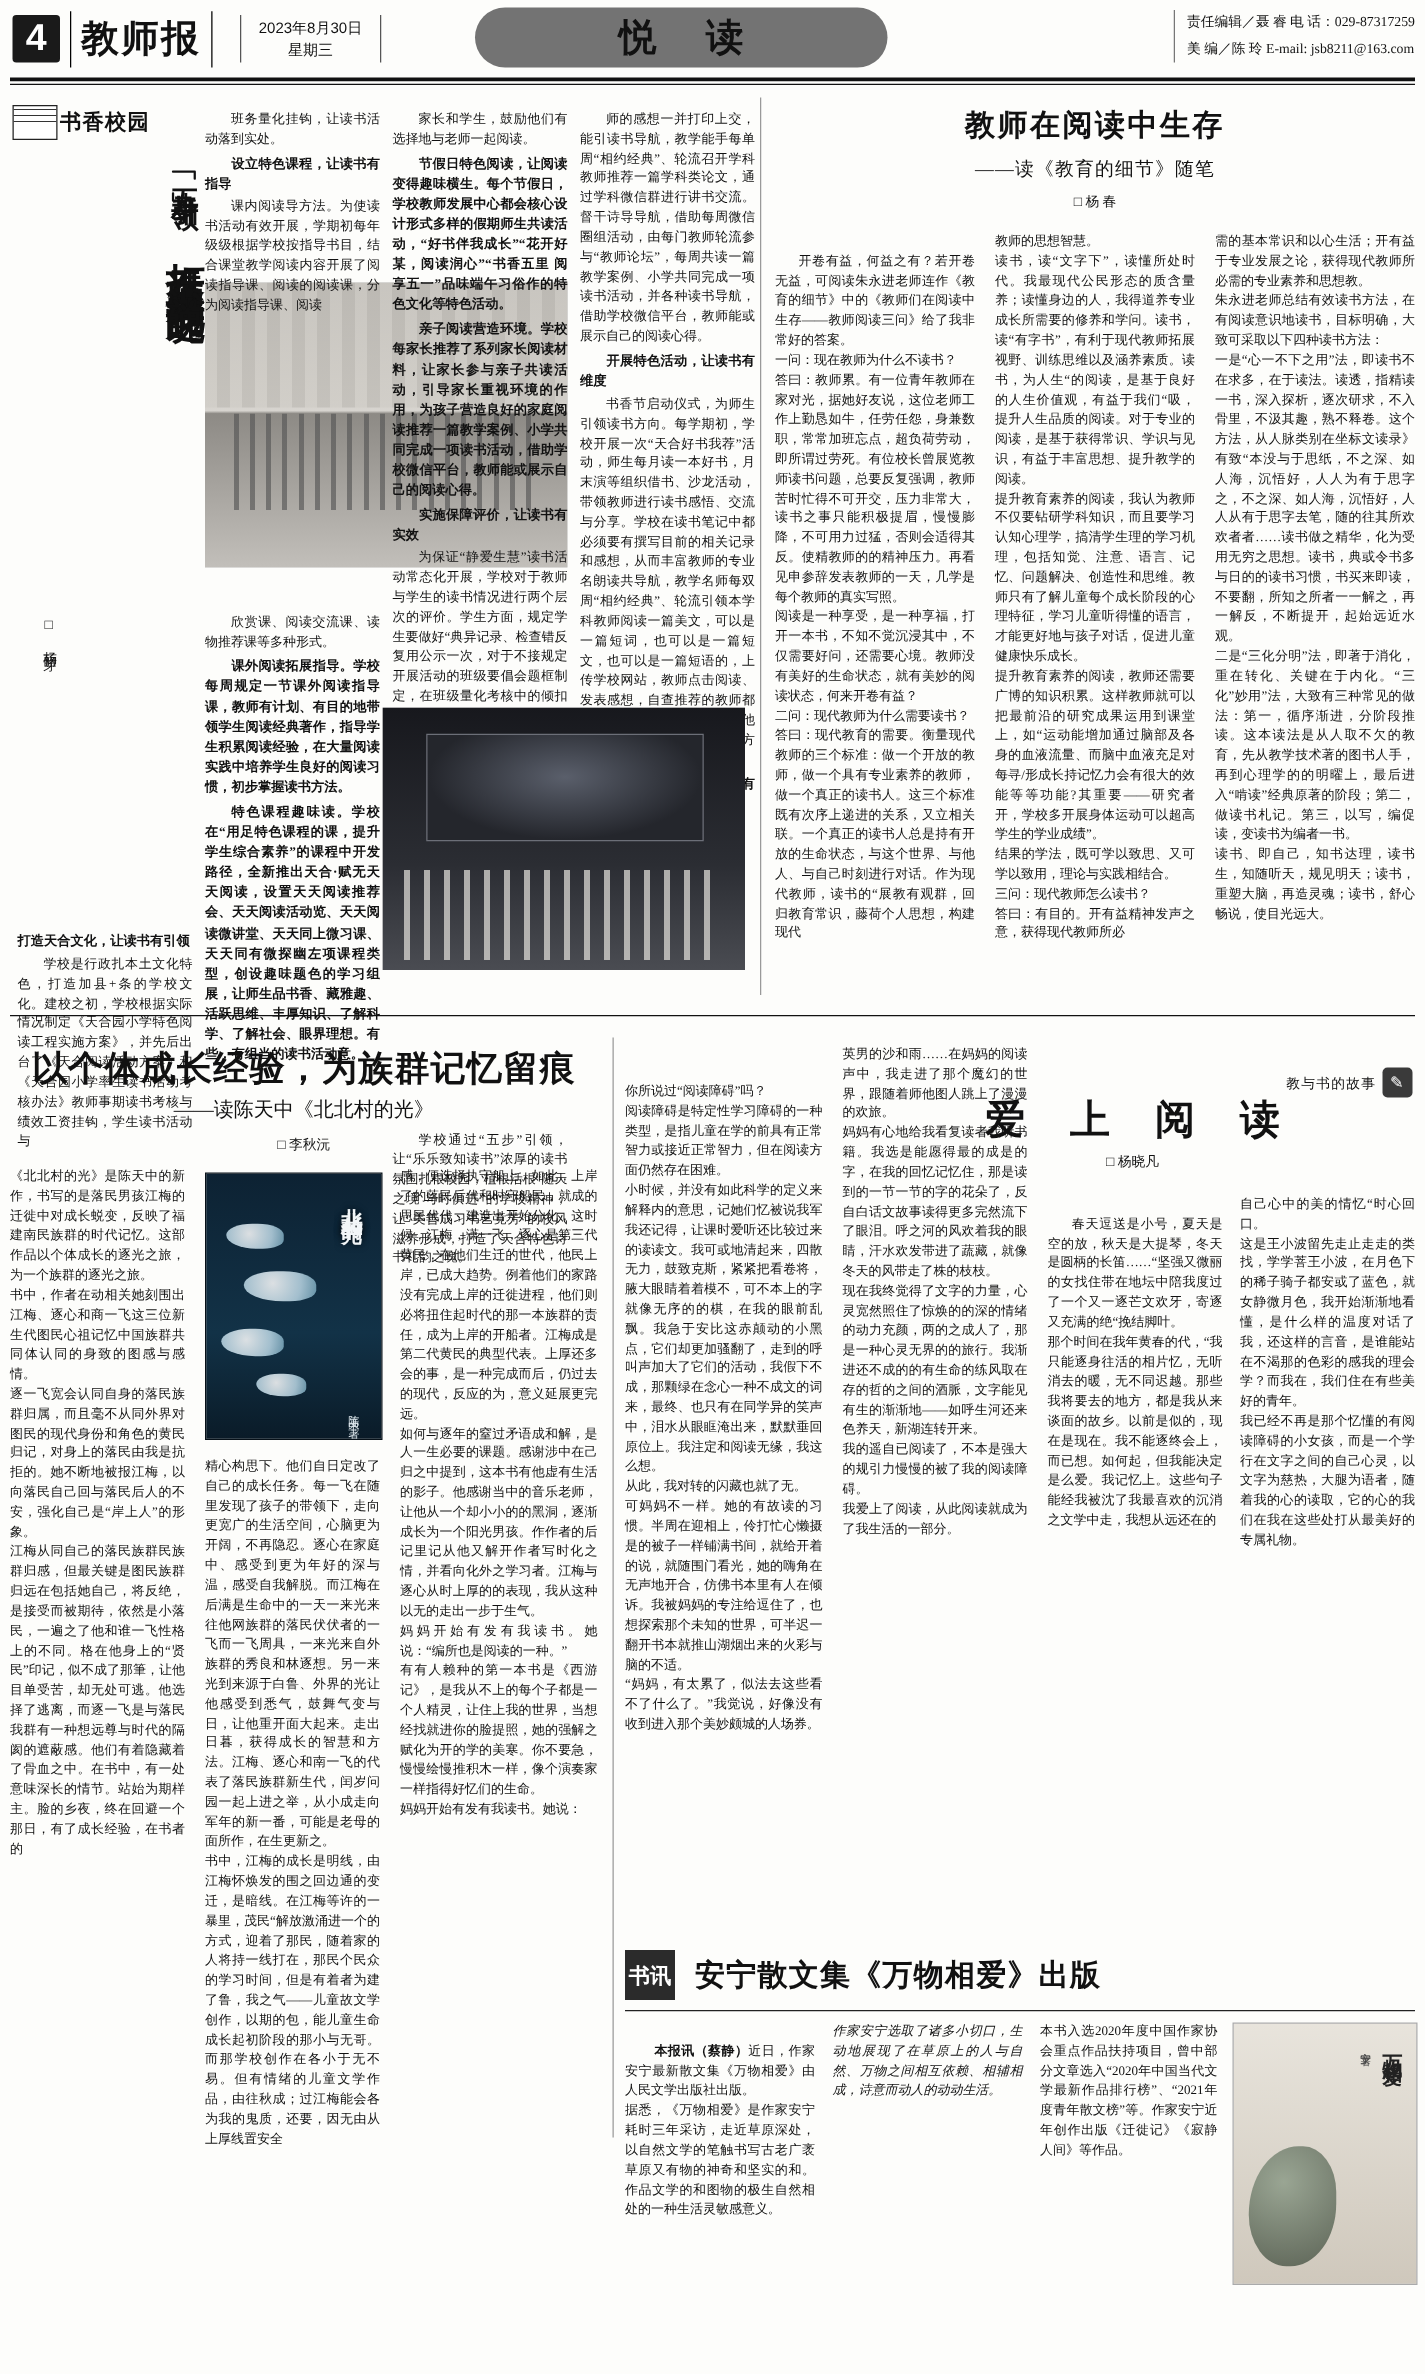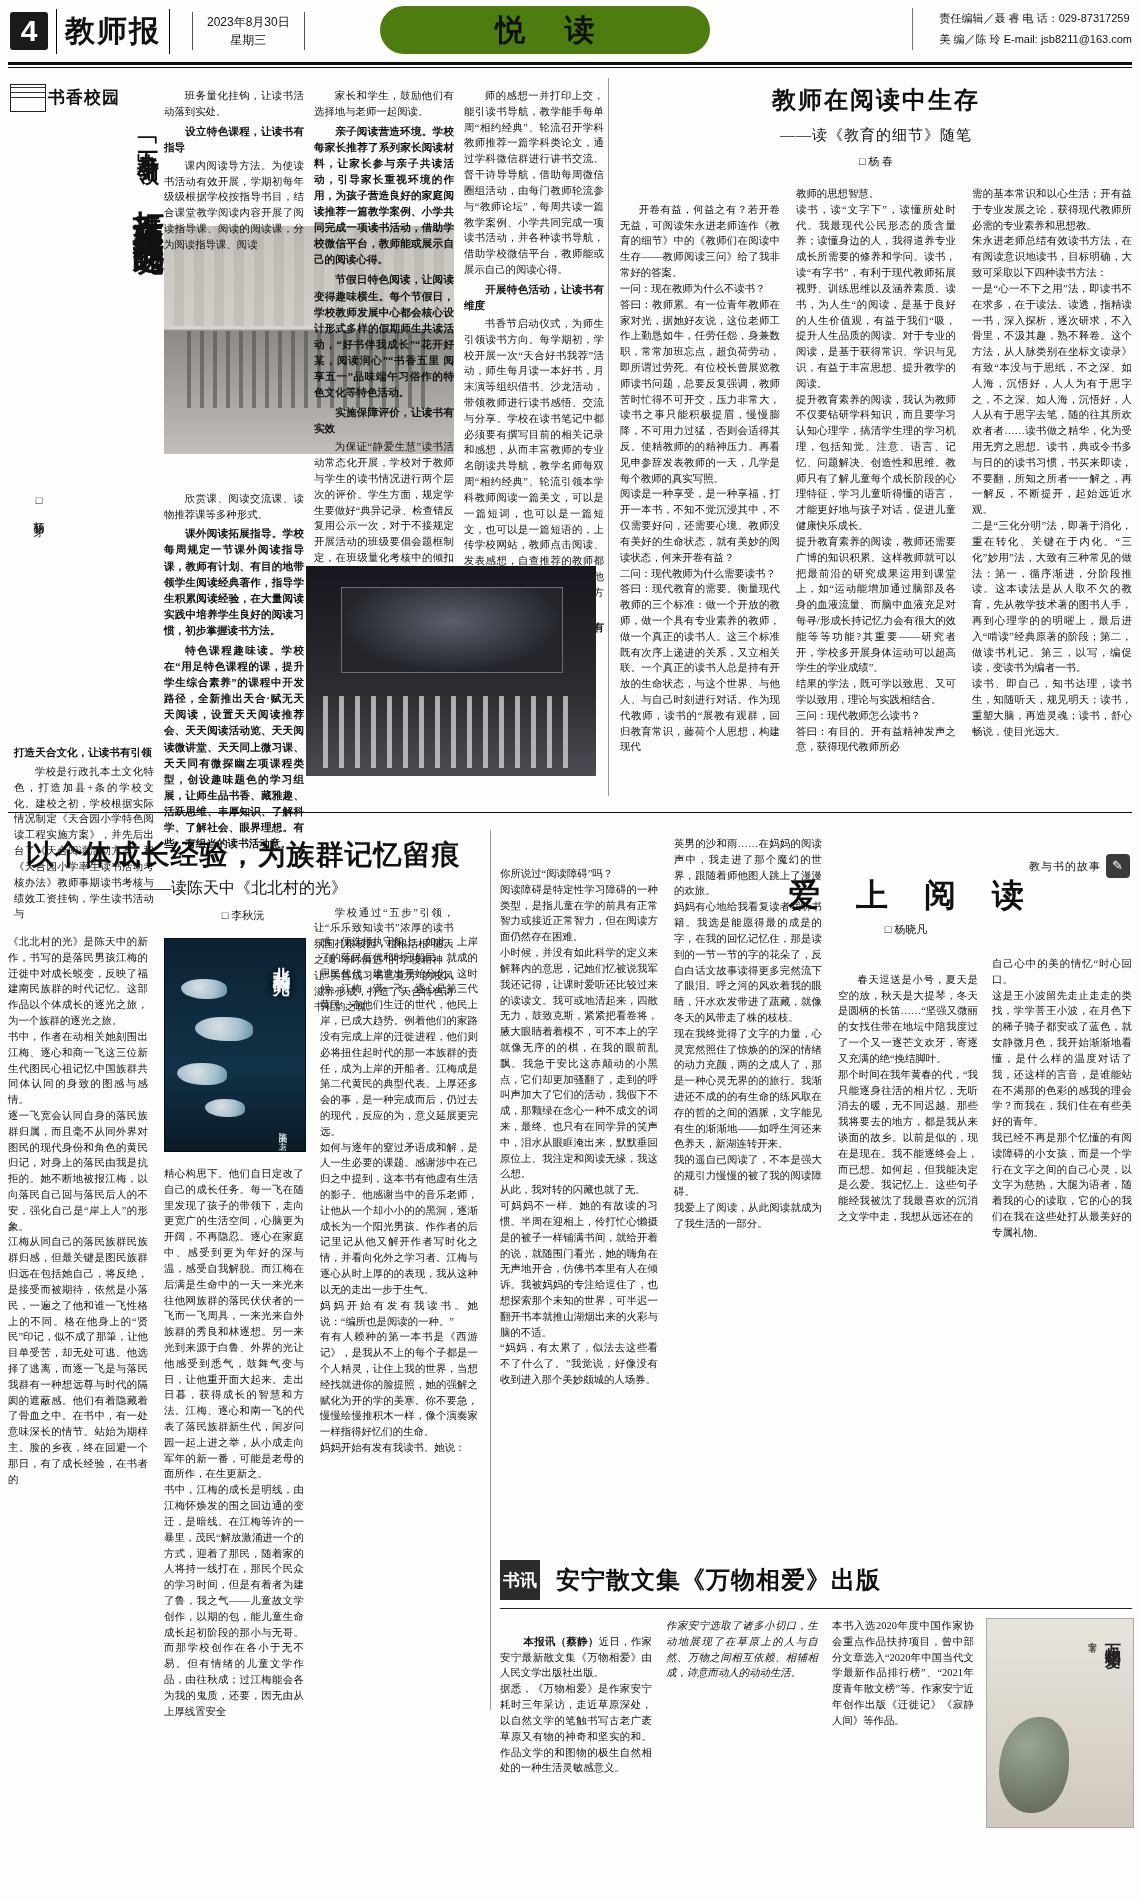--- a/index.html
+++ b/index.html
@@ -28,30 +28,30 @@
     font-size:30px;letter-spacing:2px;
     border-left:1px solid #000;border-right:1px solid #000;padding:2px 8px;
   }
   .date-box{
     margin-left:22px;text-align:center;font-size:12px;line-height:1.5;
     font-family:"Liberation Sans",sans-serif;
     border-left:1px solid #555;border-right:1px solid #555;padding:1px 14px;
   }
   .section-title-wrap{
     position:absolute;left:380px;top:6px;width:330px;height:48px;
-    background:#4d7c0f;border-radius:24px;
+    background:#737373;border-radius:24px;
     display:flex;align-items:center;justify-content:center;
   }
   .section-title{
     font-size:30px;font-weight:bold;letter-spacing:16px;text-indent:16px;
   }
   .editors{
     position:absolute;right:8px;top:8px;font-size:11px;line-height:1.9;
-    font-family:Liberation Sans, sans-serif;text-align:left;
-    border-left:1px solid #777;padding-left:26px;
+    font-family:Liberation Serif, serif;text-align:left;
+    border-left:1px solid #777;padding-left:10px;
   }
   .rule-thick{position:absolute;left:8px;top:62px;width:1124px;height:3px;background:#111;}
   .rule-thin{position:absolute;left:8px;top:67px;width:1124px;height:1px;background:#111;}
 
   
   .col-text{
     font-size:10.4px;line-height:1.52;text-align:justify;
     text-justify:inter-ideograph;
   }
   .col-text p{margin:0 0 2px 0;text-indent:2em;}
@@ -252,22 +252,22 @@
       <div class="sub-h">设立特色课程，让读书有指导</div>
       <p>课内阅读导方法。为使读书活动有效开展，学期初每年级级根据学校按指导书目，结合课堂教学阅读内容开展了阅读指导课、阅读的阅读课，分为阅读指导课、阅读</p>
       <div style="height:236px"></div>
       <p>欣赏课、阅读交流课、读物推荐课等多种形式。</p>
       <div class="sub-h">课外阅读拓展指导。学校每周规定一节课外阅读指导课，教师有计划、有目的地带领学生阅读经典著作，指导学生积累阅读经验，在大量阅读实践中培养学生良好的阅读习惯，初步掌握读书方法。</div>
       <div class="sub-h">特色课程趣味读。学校在“用足特色课程的课，提升学生综合素养”的课程中开发路径，全新推出天合·赋无天天阅读，设置天天阅读推荐会、天天阅读活动览、天天阅读微讲堂、天天同上微习课、天天同有微探幽左项课程类型，创设趣味题色的学习组展，让师生品书香、藏雅趣、活跃思维、丰厚知识、了解科学、了解社会、眼界理想。有些，有组当的读书活动意。</div>
     </div>
 
     <div class="a1-c3 col-text">
       <p>家长和学生，鼓励他们有选择地与老师一起阅读。</p>
+      <div class="sub-h">节假日特色阅读，让阅读变得趣味横生。每个节假日，学校教师发展中心都会核心设计形式多样的假期师生共读活动，“好书伴我成长”“花开好某，阅读润心”“书香五里 阅享五一”品味端午习俗作的特色文化等特色活动。</div>
       <div class="sub-h">亲子阅读营造环境。学校每家长推荐了系列家长阅读材料，让家长参与亲子共读活动，引导家长重视环境的作用，为孩子营造良好的家庭阅读推荐一篇教学案例、小学共同完成一项读书活动，借助学校微信平台，教师能或展示自己的阅读心得。</div>
-      <div class="sub-h">节假日特色阅读，让阅读变得趣味横生。每个节假日，学校教师发展中心都会核心设计形式多样的假期师生共读活动，“好书伴我成长”“花开好某，阅读润心”“书香五里 阅享五一”品味端午习俗作的特色文化等特色活动。</div>
       <div class="sub-h">实施保障评价，让读书有实效</div>
       <p>为保证“静爱生慧”读书活动常态化开展，学校对于教师与学生的读书情况进行两个层次的评价。学生方面，规定学生要做好“典异记录、检查错反复用公示一次，对于不接规定开展活动的班级要倡会题框制定，在班级量化考核中的倾扣比。学期末学校统一评出各年级优秀读书笔记和“四读”情况进行定期与不定期检查，并换习论文、读书活动心得，对于丰厚出教师能积极自发组织读书、读书感甚十名并进行表彰。</p>
       <div style="height:226px"></div>
       <p>学校通过“五步”引领，让“乐乐致知读书”浓厚的读书氛围扎根校园，植根活根“随天之境 与时俱进”的学校精神，让“美善成习书艺竟芳”的校风滋养形成，打造了天合特色诗书礼韵之魄。</p>
     </div>
 
     <div class="a1-c4 col-text">
       <p>师的感想一并打印上交，能引读书导航，教学能手每单周“相约经典”、轮流召开学科教师推荐一篇学科类论文，通过学科微信群进行讲书交流。督干诗导导航，借助每周微信圈组活动，由每门教师轮流参与“教师论坛”，每周共读一篇教学案例、小学共同完成一项读书活动，并各种读书导航，借助学校微信平台，教师能或展示自己的阅读心得。</p>
       <div class="sub-h">开展特色活动，让读书有维度</div>
       <p>书香节启动仪式，为师生引领读书方向。每学期初，学校开展一次“天合好书我荐”活动，师生每月读一本好书，月末演等组织借书、沙龙活动，带领教师进行读书感悟、交流与分享。学校在读书笔记中都必须要有撰写目前的相关记录和感想，从而丰富教师的专业名朗读共导航，教学名师每双周“相约经典”、轮流引领本学科教师阅读一篇美文，可以是一篇短词，也可以是一篇短文，也可以是一篇短语的，上传学校网站，教师点击阅读、发表感想，自查推荐的教师都下周二之前将推荐文章和其他教学案例，以“一周一荐”的方式，营造浓厚的读书氛围。</p>

